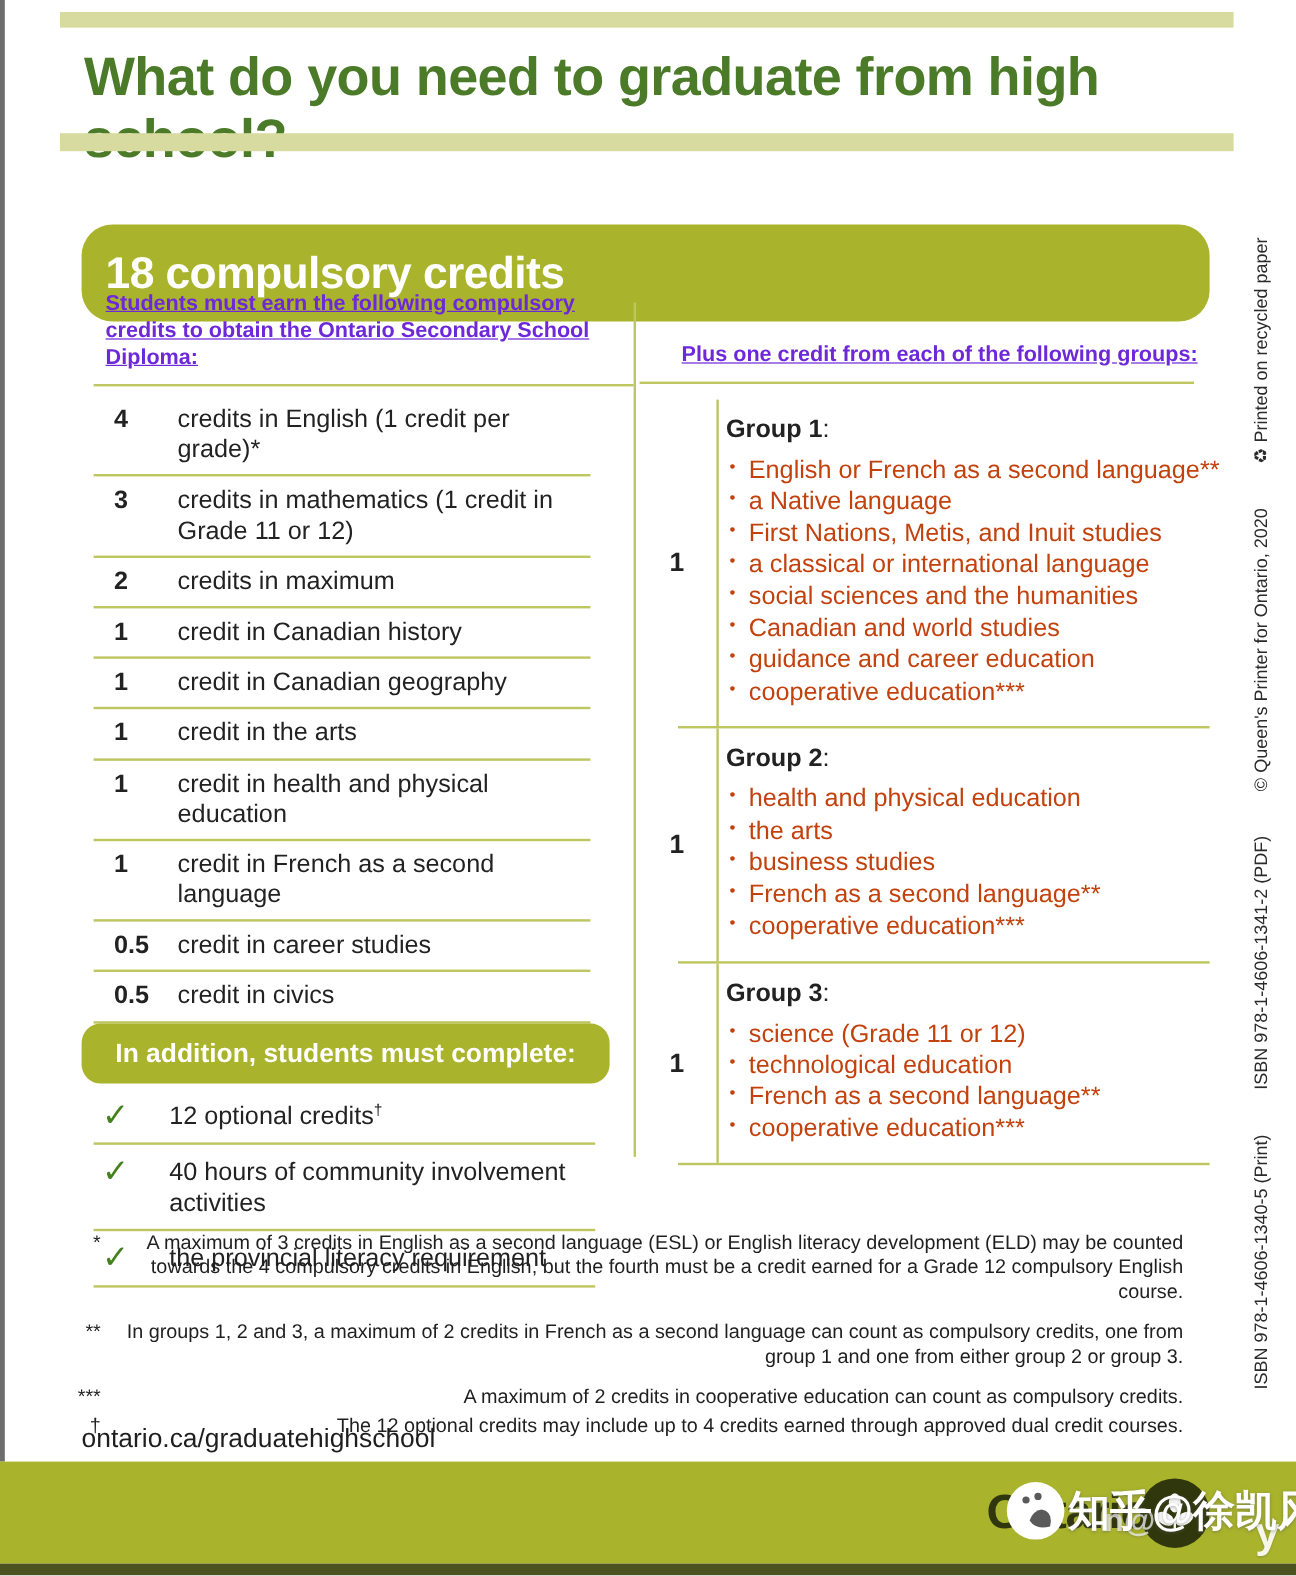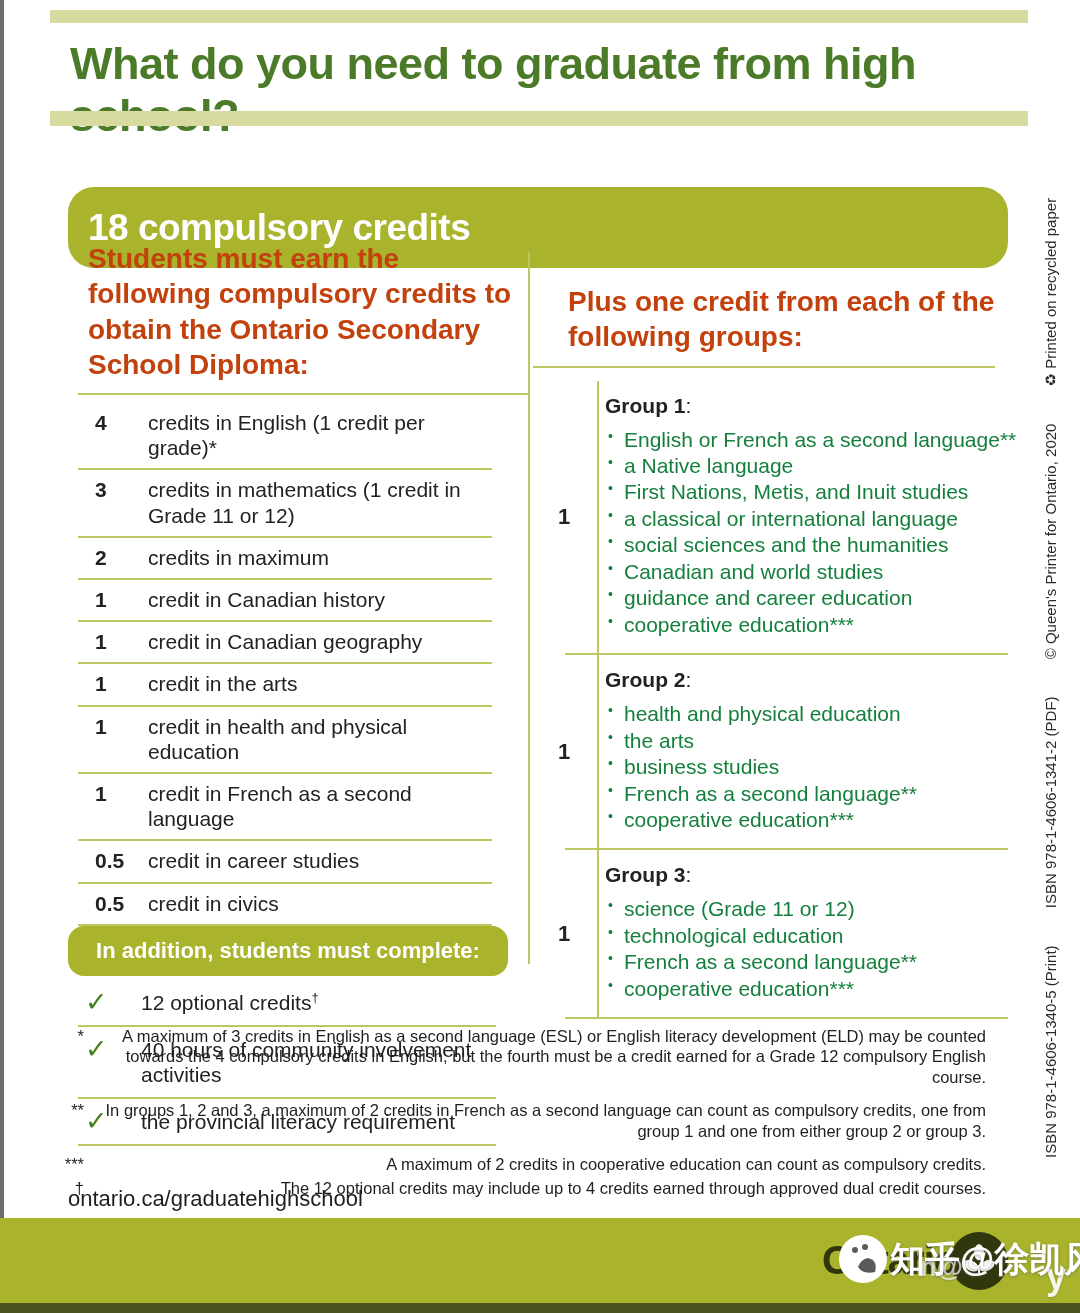--- a/index.html
+++ b/index.html
@@ -13,21 +13,21 @@
   .bar-top { top:10px; height:13px; }
   .bar-mid { top:111px; height:15px; }
 
   .title { position:absolute; left:70px; top:38px; width:950px;
            font-size:45px; font-weight:bold; letter-spacing:-0.5px; color:#4b7a28; }
 
   .banner-18 { position:absolute; left:68px; top:147px; width:940px; height:81px;
                background:#a9b32b; border-radius:26px; display:flex; align-items:center;margin-top:40px; }
   .banner-18 span { color:#fff; font-size:37px; font-weight:bold; padding-left:20px; letter-spacing:-0.5px; }
 
-  .col-heading { color:#c2410c; font-weight:bold; font-size:28px; line-height:1.26; }
+  .col-heading { color:#6d28d9; font-weight:bold; font-size:18px; line-height:1.26;text-decoration:underline; }
   .col-left  { position:absolute; left:68px; top:241px; width:460px; }
   .col-left .col-heading { padding-left:20px; }
   .col-right { position:absolute; left:531px; top:241px; width:477px; }
   .col-right .col-heading { margin-top:43px; padding-left:37px; }
 
   .rule { height:2px; background:#bdc65f; margin-top:11px; }
   .rule-left  { margin-left:10px; width:450px; }
   .rule-right { margin-left:2px;  width:462px; }
 
   .divider { position:absolute; left:528px; top:252px; width:2px; height:712px; background:#bdc65f; }
@@ -50,21 +50,21 @@
   .alabel sup { font-size:13px; }
 
   .groups { margin-top:13px; }
   .group { display:flex; }
   .gnum { width:66px; flex:none; display:flex; align-items:center; justify-content:center;
           font-size:22px; font-weight:bold; color:#222; }
   .gbody { flex:1; border-left:2px solid #bdc65f; padding:13px 0 15px 6px; }
   .gtitle { font-size:21px; color:#222; margin-bottom:9px; }
   .gtitle b { font-weight:bold; }
   .gitems { list-style:none; }
-  .gitems li { position:relative; padding-left:19px; font-size:21px; color:#15803d;
+  .gitems li { position:relative; padding-left:19px; font-size:21px; color:#c2410c;
                line-height:1.26; white-space:nowrap; }
   .gitems li::before { content:"•"; position:absolute; left:3px; top:1px; font-size:14px; }
   .gsep { height:2px; background:#bdc65f; margin-left:34px; }
 
   .footnotes { position:absolute; left:60px; top:1026px; width:926px; }
   .fn { display:flex; margin-bottom:13px; font-size:16.5px; line-height:1.24; color:#1f1f1f; }
   .fn:nth-of-type(3) { margin-bottom:3px; }
   .fn:nth-of-type(4) { margin-bottom:0; }
   .fnm { width:30px; flex:none; text-align:right; padding-right:6px; }
   .fnb { flex:1;text-align:right; }

